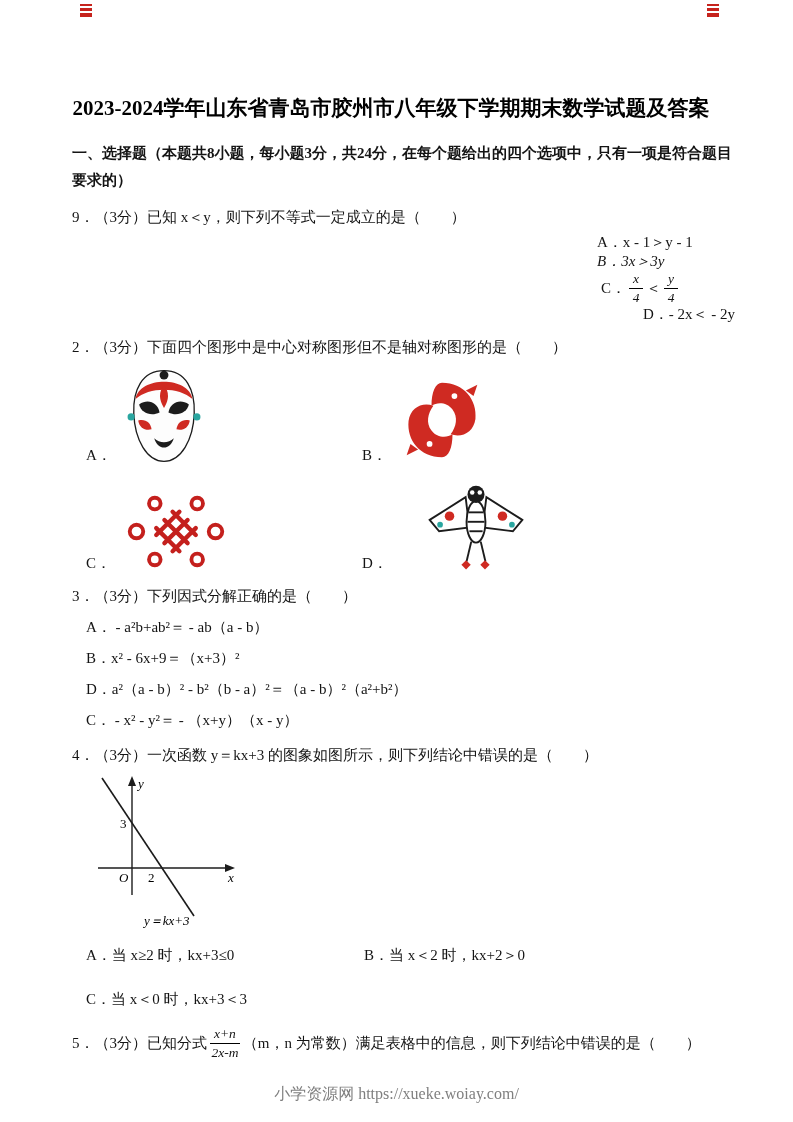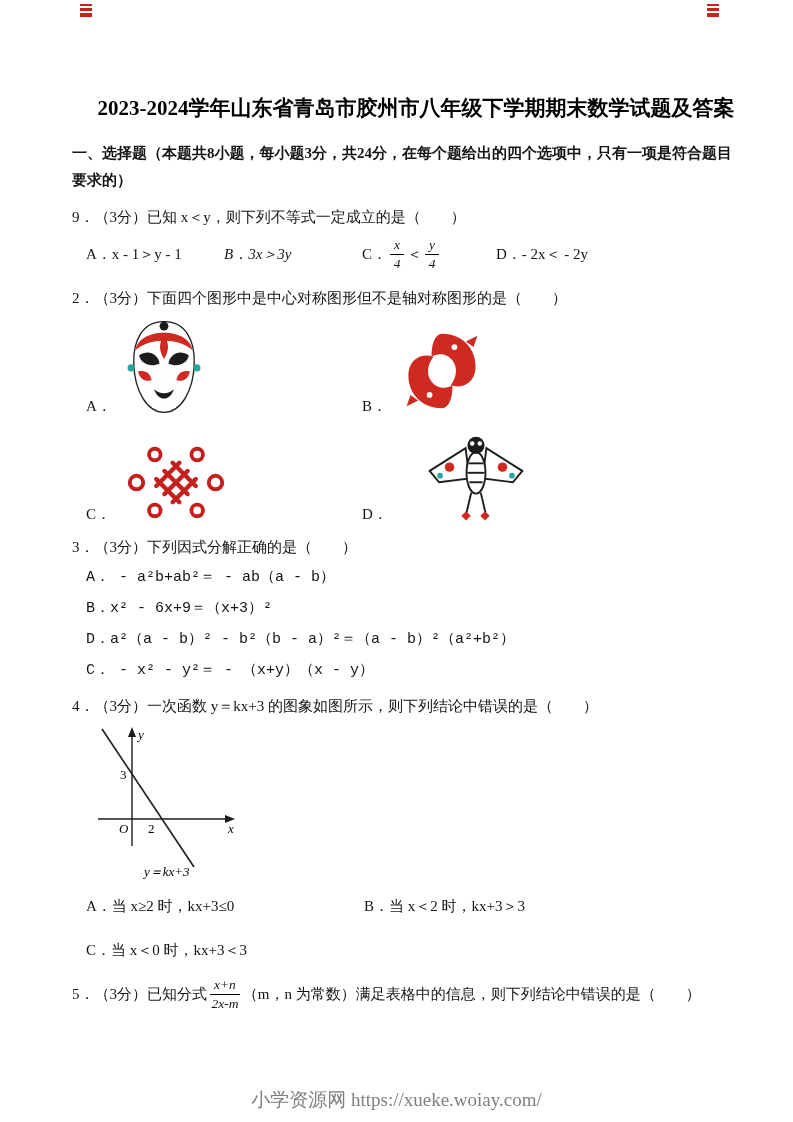--- a/index.html
+++ b/index.html
@@ -6,52 +6,52 @@
   .page{
     position:relative;width:793px;height:1122px;box-sizing:border-box;
     padding:90px 58px 0 72px;overflow:hidden;background:#fff;
     font-family:"Liberation Serif","DejaVu Serif",serif;
     font-size:15px;color:#141414;
   }
   .corner{position:absolute;top:4px;width:12px;height:13px;
     background:linear-gradient(#c6231d 18%,#fff 18% 30%,#c6231d 30% 54%,#fff 54% 66%,#c6231d 66%);}
   .corner-l{left:80px;} .corner-r{right:74px;}
   .title{
-    margin:0 auto 14px;max-width:662px;text-align:right;
+    margin:0 auto 14px;max-width:662px;text-align:left;
     font-size:21px;font-weight:bold;line-height:36px;color:#000;
   }
   .section-heading{font-weight:bold;line-height:27px;margin:0 0 6px;font-family:Liberation Serif, serif;}
   .stem{margin:11px 0 2px;line-height:24px;}
   
   .frac{display:inline-block;vertical-align:middle;text-align:center;
     font-size:13.5px;line-height:1.15;margin:0 3px;font-style:italic;}
   .frac .num{display:block;border-bottom:1.2px solid #000;padding:0 4px 1px;}
   .frac .den{display:block;padding-top:1px;}
   
-  .q1-options{display:flex;align-items:center;margin:4px 0 2px 14px;min-height:42px;}
+  .q1-options{display:flex;align-items:flex-end;margin:4px 0 2px 14px;min-height:42px;flex-direction:column;}
   .q1-options .o-a{width:138px;} .q1-options .o-b{width:138px;font-style:italic;}
   .q1-options .o-c{width:134px;display:inline-flex;align-items:center;}
   
   .img-grid{display:grid;grid-template-columns:276px auto;row-gap:16px;margin:8px 0 2px 14px;}
   .img-cell{display:flex;align-items:flex-end;}
   .img-label{margin-right:12px;line-height:20px;}
   .img-cell svg{display:block;}
   
-  .opt-line{margin:7px 0 0 14px;line-height:24px;font-family:Liberation Mono, monospace;}
+  .opt-line{margin:7px 0 0 14px;line-height:24px;}
   
   .graph-wrap{margin:6px 0 0 10px;}
   .graph-wrap svg{display:block;}
   
   .opt-grid{display:grid;grid-template-columns:278px auto;row-gap:20px;
     margin:12px 0 0 14px;line-height:24px;}
   
   .q5-stem{display:flex;align-items:center;margin-top:15px;line-height:24px;flex-wrap:wrap;}
   
   .footer{position:absolute;left:0;right:0;top:1068px;text-align:center;
-    color:#7f7f7f;font-size:19px;}
+    color:#7f7f7f;font-size:16px;}
 </style>
 </head>
 <body>
 
 <div class="page">
 
   <span class="corner corner-l"></span>
   <span class="corner corner-r"></span>
 
   <h1 class="title">2023-2024学年山东省青岛市胶州市八年级下学期期末数学试题及答案</h1>
@@ -183,21 +183,21 @@
         <text x="56" y="15" font-style="italic">y</text>
         <text x="146" y="109" font-style="italic">x</text>
         <text x="37" y="109" font-style="italic">O</text>
         <text x="38" y="55">3</text>
         <text x="66" y="109">2</text>
         <text x="62" y="152" font-style="italic">y＝kx+3</text>
       </svg>
     </div>
     <div class="opt-grid">
       <span>A．当 x≥2 时，kx+3≤0</span>
-      <span>B．当 x＜2 时，kx+3＞3</span>
+      <span>B．当 x＜2 时，kx+2＞0</span>
       <span>C．当 x＜0 时，kx+3＜3</span>
     </div>
   </div>
 
   <div>
     <div class="q5-stem">
       <span>5．（3分）已知分式</span>
       <span class="frac">
         <span class="num">x+n</span>
         <span class="den">2x-m</span>

